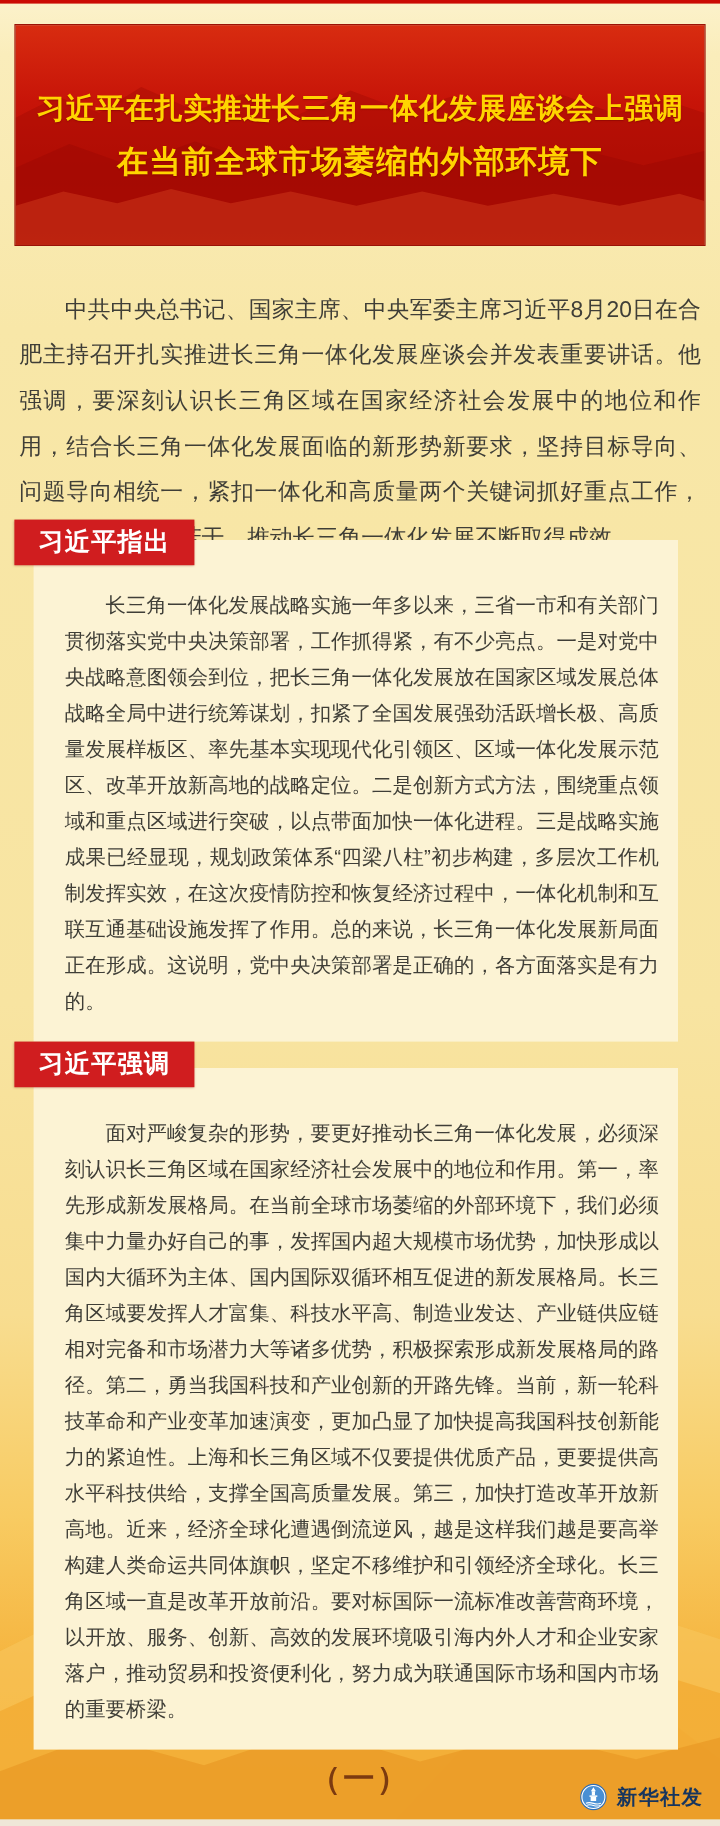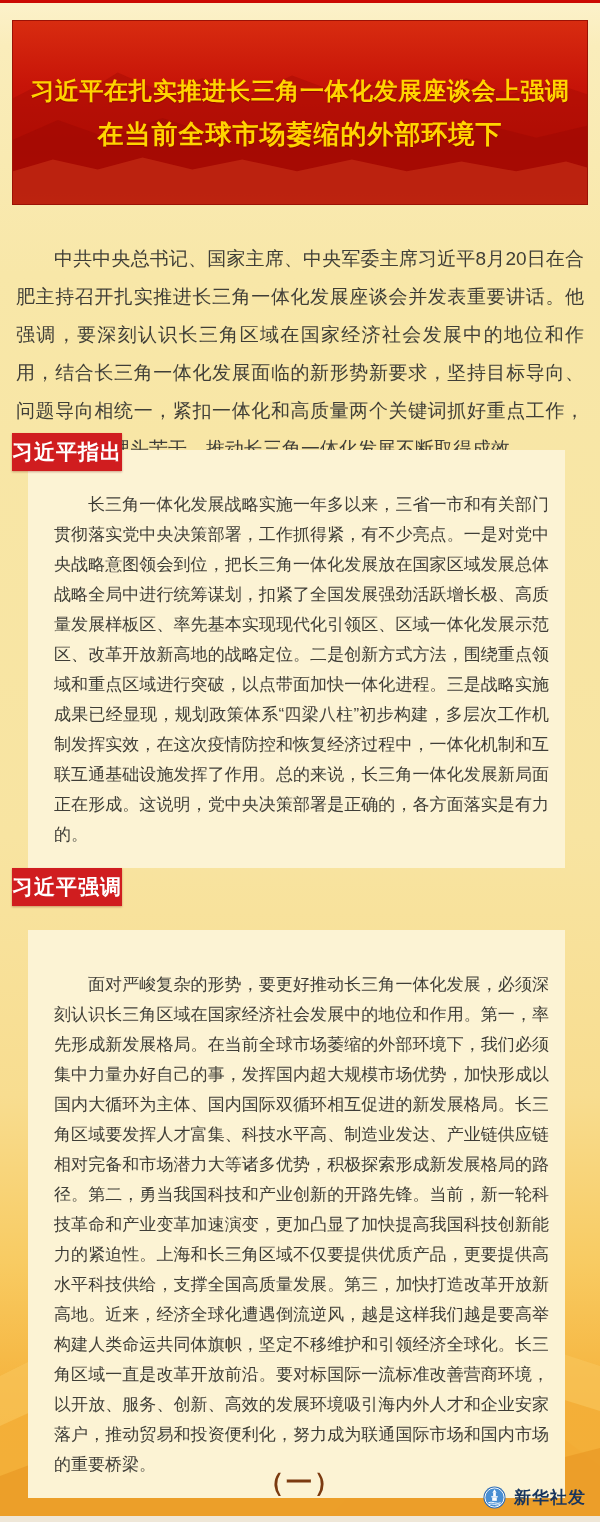--- a/index.html
+++ b/index.html
@@ -42,33 +42,33 @@
   .intro{
     position:absolute;top:240px;left:16px;width:568px;
     margin:0;
     font-size:19px;line-height:38px;color:#3f3e37;
     text-align:justify;text-indent:2em;
   }
   .badge{
     position:absolute;left:12px;z-index:3;
     background:#d01d1f;color:#ffffff;
     font-size:21px;font-weight:700;letter-spacing:1px;
-    padding:8px 0;line-height:22px;
+    padding:8px 20px;line-height:22px;
     box-shadow:0 1px 2px rgba(120,10,5,.35);
   }
   .badge-1{top:433px;}
   .badge-2{top:868px;text-align:right;}
   .panel{
     position:absolute;left:28px;width:537px;z-index:2;
     background:#fcf3d4;
     box-sizing:border-box;
     padding:40px 16px 18px 26px;
   }
   .panel-1{top:450px;}
-  .panel-2{top:890px;margin-top:40px;}
+  .panel-2{top:890px;}
   .panel p{
     margin:0;font-size:17px;line-height:30px;color:#3f3e37;
     text-align:justify;text-indent:2em;
   }
 
   
   .bottom-art{position:absolute;left:0;bottom:6px;width:600px;height:210px;z-index:1;}
   .page-number{
     position:absolute;top:1465px;left:0;width:600px;z-index:4;
     text-align:center;color:#7b3a10;font-size:26px;font-weight:700;letter-spacing:2px;

